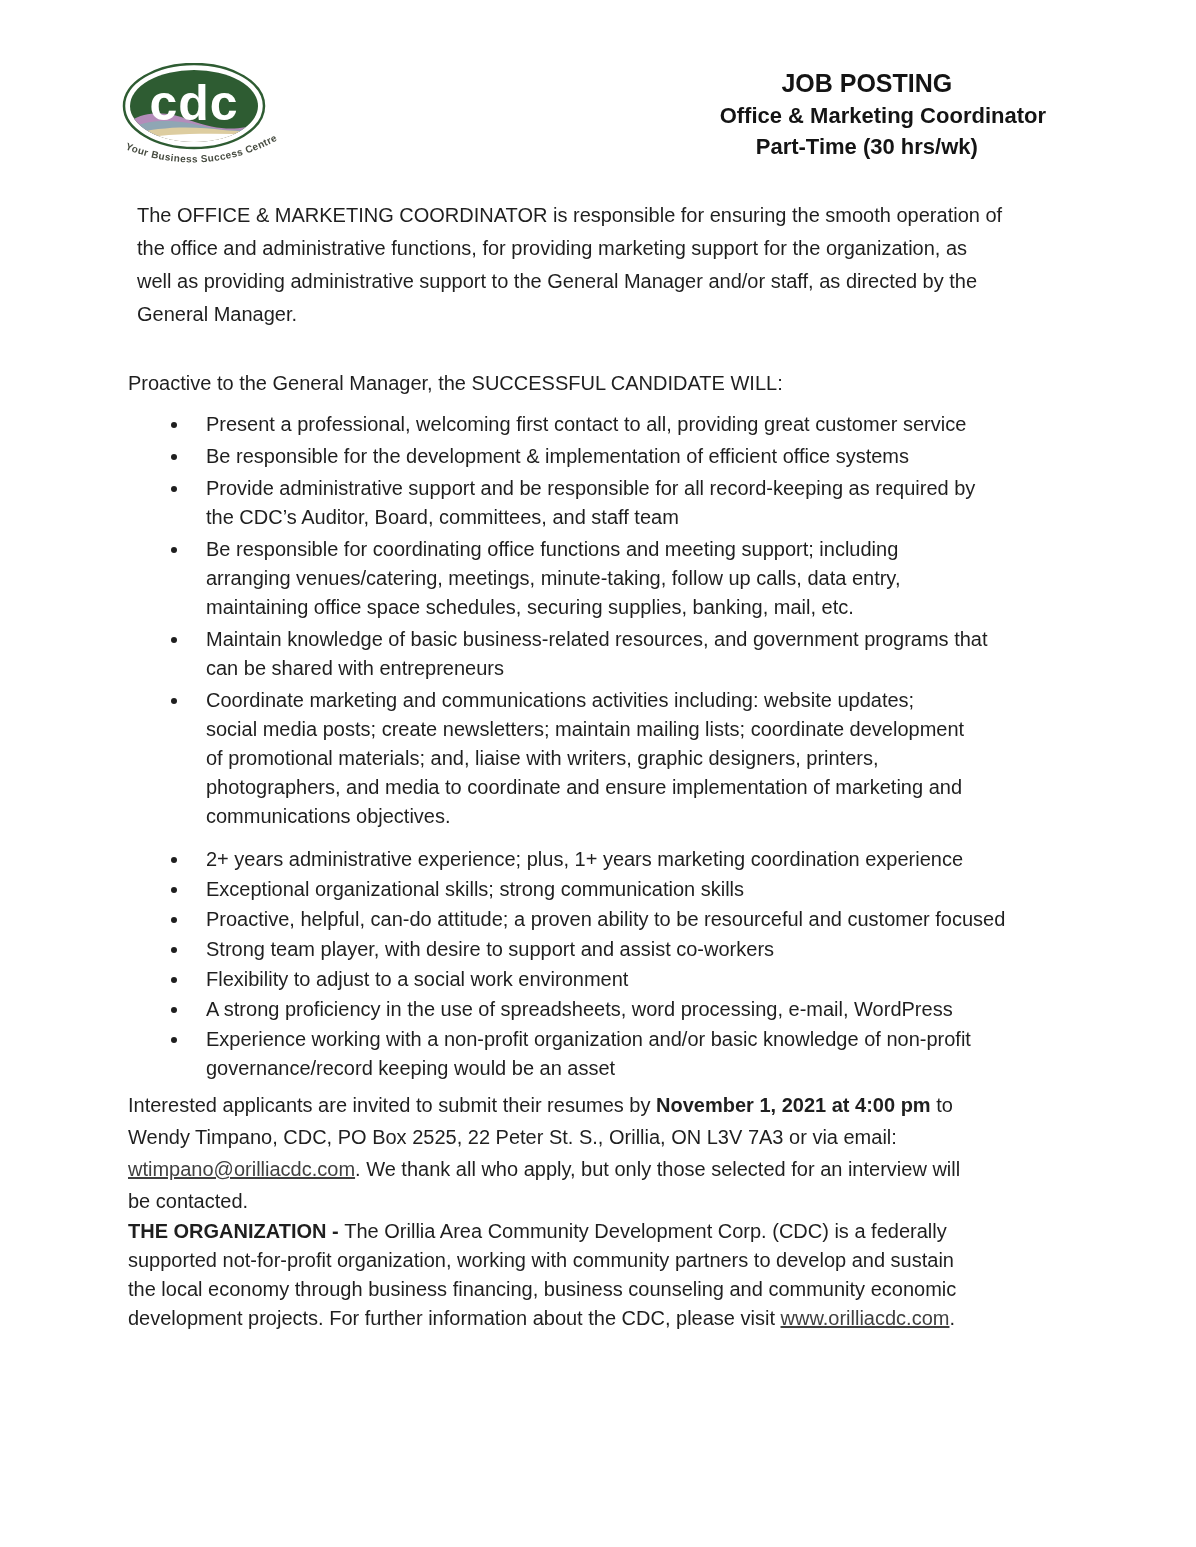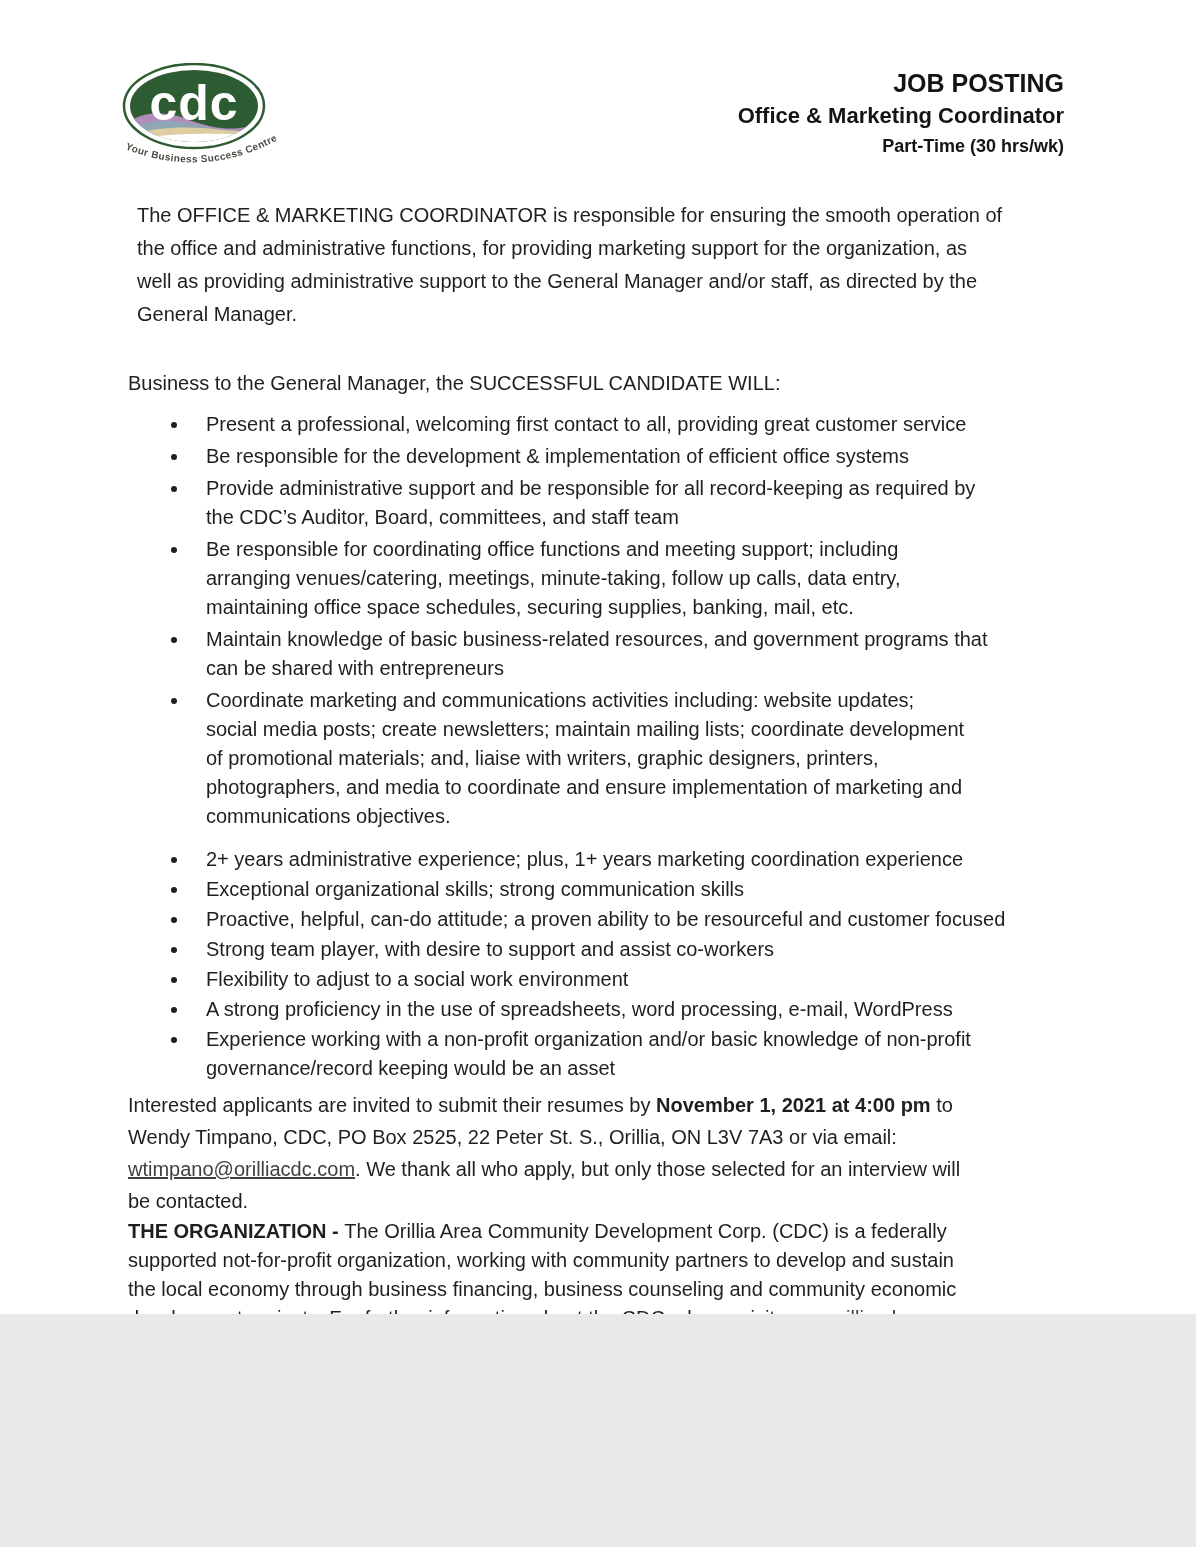--- a/index.html
+++ b/index.html
@@ -1,30 +1,30 @@
 <!DOCTYPE html>
 <html><head>
 <meta charset="utf-8">
 <style>
   html,body{margin:0;padding:0;}
   body{background:#e9e9e9;}
   .page{
     position:relative;
-    width:1196px;height:1314px;
+    width:1196px;height:1547px;
     background:#ffffff;
     font-family:"Liberation Sans","DejaVu Sans",sans-serif;
     color:#1f1f1f;
     overflow:hidden;
     margin:0 auto;
   }
   .logo{position:absolute;left:121px;top:63px;width:172px;height:106px;}
-  .title-block{position:absolute;top:66px;right:132px;text-align:right;}
+  .title-block{position:absolute;top:66px;right:150px;text-align:center;}
   .title-line1{font-size:25px;font-weight:bold;line-height:34px;color:#141414;}
   .title-line2{font-size:22px;font-weight:bold;line-height:31px;color:#141414;margin-left:32px;}
-  .title-line3{font-size:18px;font-weight:bold;line-height:31px;color:#141414;}
+  .title-line3{font-size:22px;font-weight:bold;line-height:31px;color:#141414;}
   .content{position:absolute;left:128px;top:199px;width:952px;font-size:20px;}
   .para{white-space:pre-line;margin:0;}
   .intro{padding-left:9px;line-height:33px;margin-bottom:36px;}
   .section-heading{line-height:33px;margin:0 0 10px 0;white-space:pre-line;}
   ul.bullets{list-style:disc;margin:0;padding:0 0 0 62px;}
   ul.bullets li{
     line-height:29px;
     padding-left:16px;
     white-space:pre-line;
   }
@@ -68,21 +68,21 @@
     <div class="title-line3">Part-Time (30 hrs/wk)</div>
   </div>
 
   <div class="content">
 
     <p class="para intro">The OFFICE &amp; MARKETING COORDINATOR is responsible for ensuring the smooth operation of
 the office and administrative functions, for providing marketing support for the organization, as
 well as providing administrative support to the General Manager and/or staff, as directed by the
 General Manager.</p>
 
-    <p class="section-heading">Business to the General Manager, the SUCCESSFUL CANDIDATE WILL:</p>
+    <p class="section-heading">Proactive to the General Manager, the SUCCESSFUL CANDIDATE WILL:</p>
     <ul class="bullets list1">
         <li>Present a professional, welcoming first contact to all, providing great customer service</li>
         <li>Be responsible for the development &amp; implementation of efficient office systems</li>
         <li>Provide administrative support and be responsible for all record-keeping as required by
 the CDC’s Auditor, Board, committees, and staff team</li>
         <li>Be responsible for coordinating office functions and meeting support; including
 arranging venues/catering, meetings, minute-taking, follow up calls, data entry,
 maintaining office space schedules, securing supplies, banking, mail, etc.</li>
         <li>Maintain knowledge of basic business-related resources, and government programs that
 can be shared with entrepreneurs</li>

